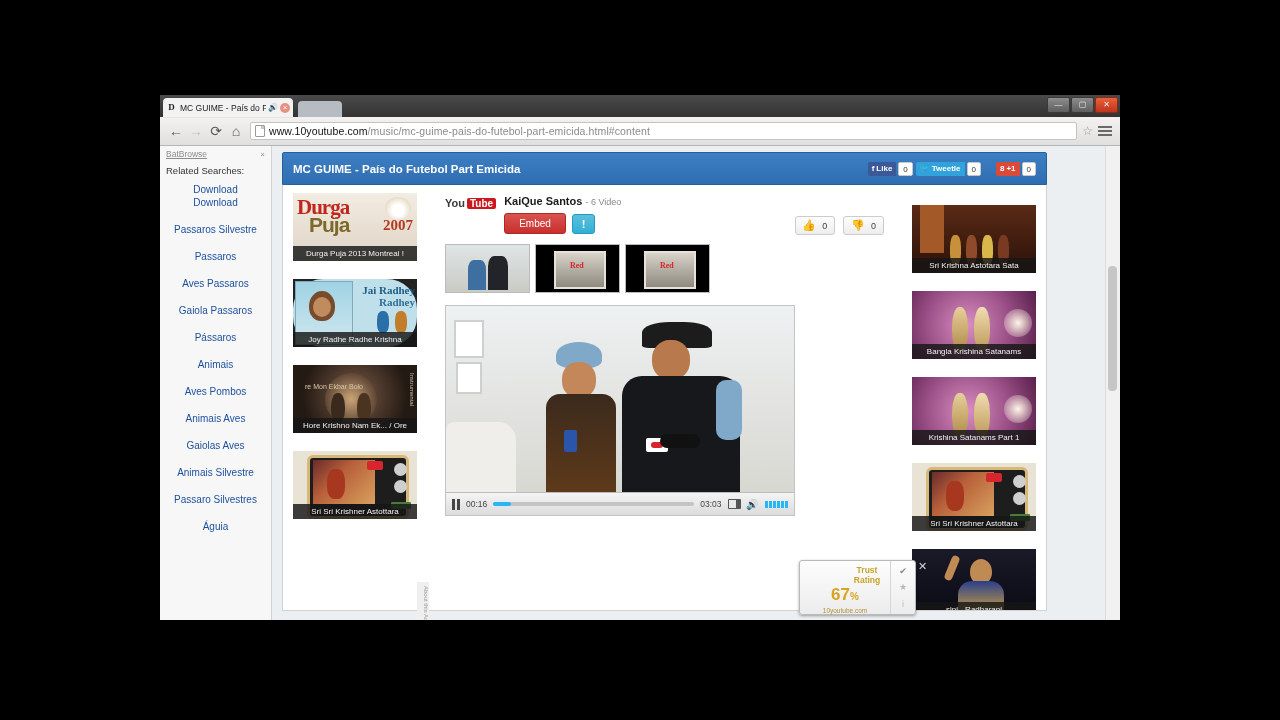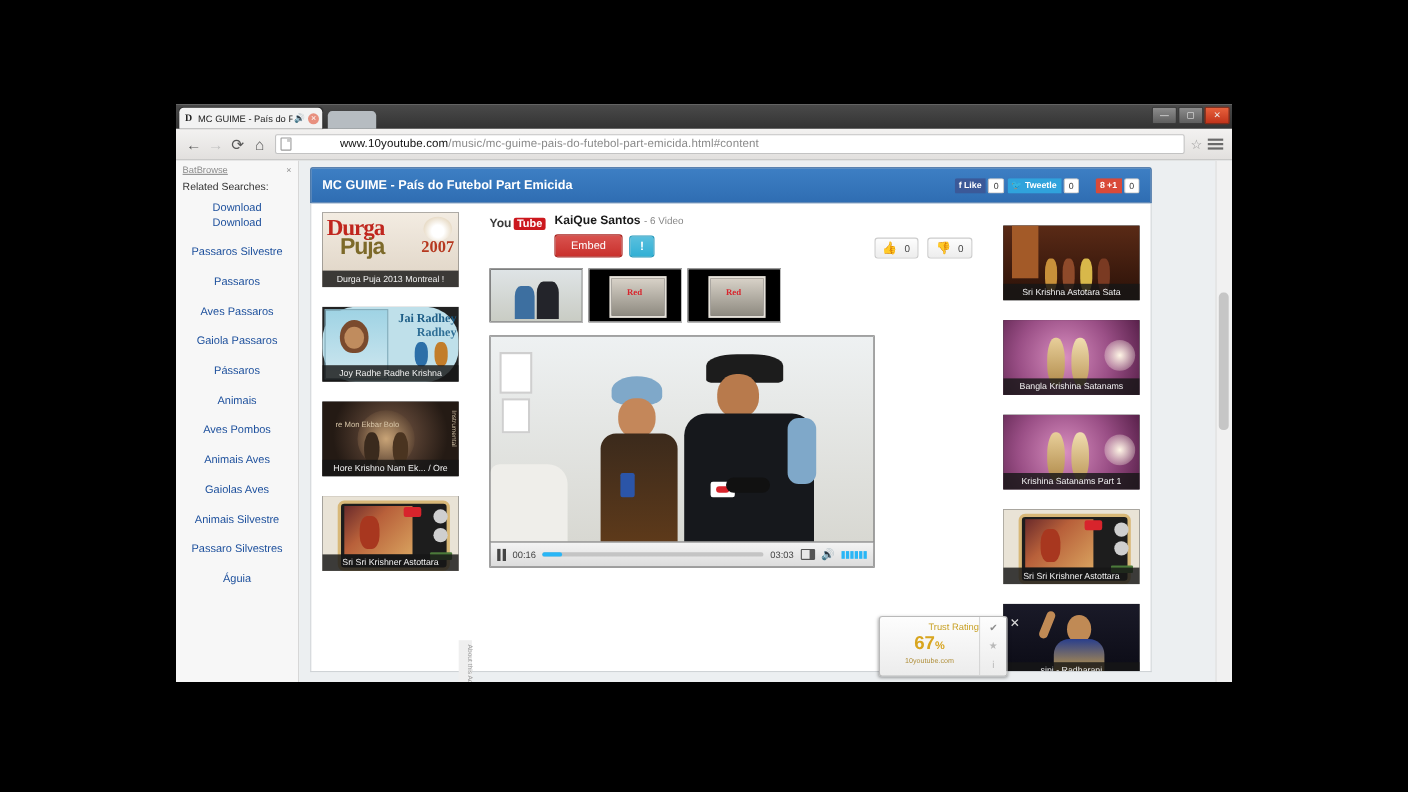--- a/index.html
+++ b/index.html
@@ -35,21 +35,21 @@
   .wbtn.close{background:linear-gradient(#e8613c,#c1331a);border-color:#8e2a14;}
 
   
   .toolbar{height:28px;background:#eceae8;
            background:linear-gradient(#f3f2f1,#e2e0de);
            border-bottom:1px solid #b5b5b5;display:flex;align-items:center;padding:0 6px;}
   .navbtn{width:20px;height:20px;text-align:center;line-height:20px;font-size:14px;color:#585858;}
   .navbtn.dis{color:#c0c0c0;}
   .omnibox{flex:1 1 auto;height:18px;margin:0 5px 0 4px;background:#fff;
            border:1px solid #c3c3c3;border-radius:2px;display:flex;align-items:center;
-           padding:0 4px;box-sizing:border-box;gap:40px;}
+           padding:0 4px;box-sizing:border-box;}
   .pageicon{width:8px;height:10px;border:1px solid #9a9a9a;background:#fff;
             border-radius:1px;flex:0 0 8px;margin-right:4px;position:relative;}
   .pageicon:after{content:"";position:absolute;right:0;top:0;width:3px;height:3px;
                   background:#c9c9c9;}
   .url{font-size:10.5px;color:#111;white-space:nowrap;overflow:hidden;letter-spacing:.1px;}
   .url .dim{color:#8a8a8a;}
   .star{font-size:12px;color:#9a9a9a;margin:0 5px 0 0;}
   .ham{width:14px;display:flex;flex-direction:column;justify-content:center;gap:2px;margin-right:2px;}
   .ham i{display:block;height:2px;background:#6a6a6a;}
 
@@ -257,21 +257,21 @@
   .adright{position:absolute;right:0;top:0;width:190px;height:100%;background:#0b0b0b;}
   .adcta{position:absolute;right:96px;top:8px;text-align:center;color:#fff;
          font-family:"Liberation Serif",serif;font-size:14px;line-height:15px;}
   .adcoins{position:absolute;right:98px;bottom:6px;display:flex;gap:3px;}
   .adcoins i{display:block;width:11px;height:13px;background:#5c5c5c;border-radius:3px;}
 
   .trust{position:absolute;left:527px;bottom:6px;width:115px;height:53px;
          background:linear-gradient(#fdfdfd,#ececec);border:1px solid #b9b9b9;
          border-radius:3px;display:flex;z-index:7;box-shadow:0 1px 3px rgba(0,0,0,.35);}
   .trust .main{flex:1 1 auto;text-align:center;padding-top:4px;}
-  .trust .t{font-size:8.5px;font-weight:normal;color:#c9a227;padding-left:44px;}
+  .trust .t{font-size:8.5px;font-weight:bold;color:#c9a227;padding-left:44px;}
   .trust .p{font-size:17px;font-weight:bold;color:#d8a51f;line-height:20px;}
   .trust .p small{font-size:10px;}
   .trust .d{font-size:6.5px;color:#b08f3a;}
   .trust .side{width:24px;flex:0 0 24px;border-left:1px solid #d6d6d6;
                display:flex;flex-direction:column;align-items:center;justify-content:space-around;padding:2px 0;}
   .trust .side span{font-size:9px;color:#b9b9b9;}
   .trust .side span.ck{color:#8c8c8c;}
   .trustx{position:absolute;left:646px;bottom:48px;font-size:11px;color:#d8d8d8;z-index:8;}
 
   

